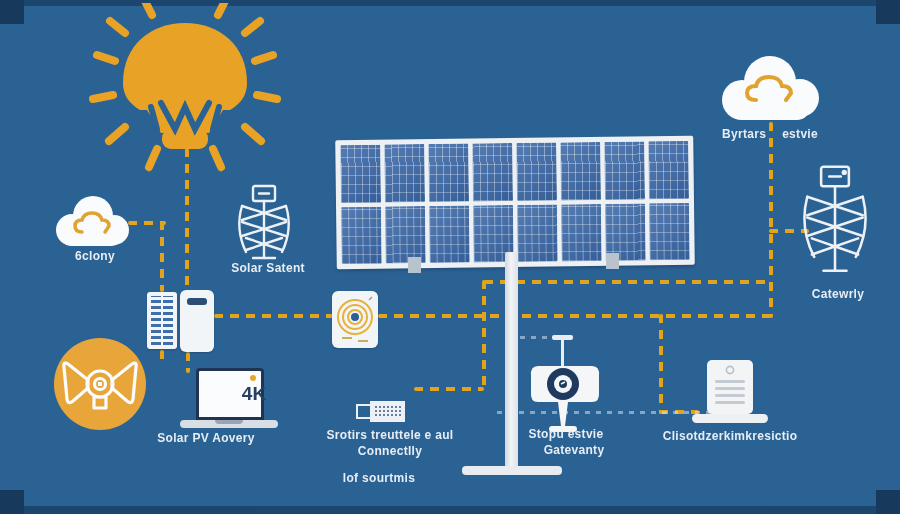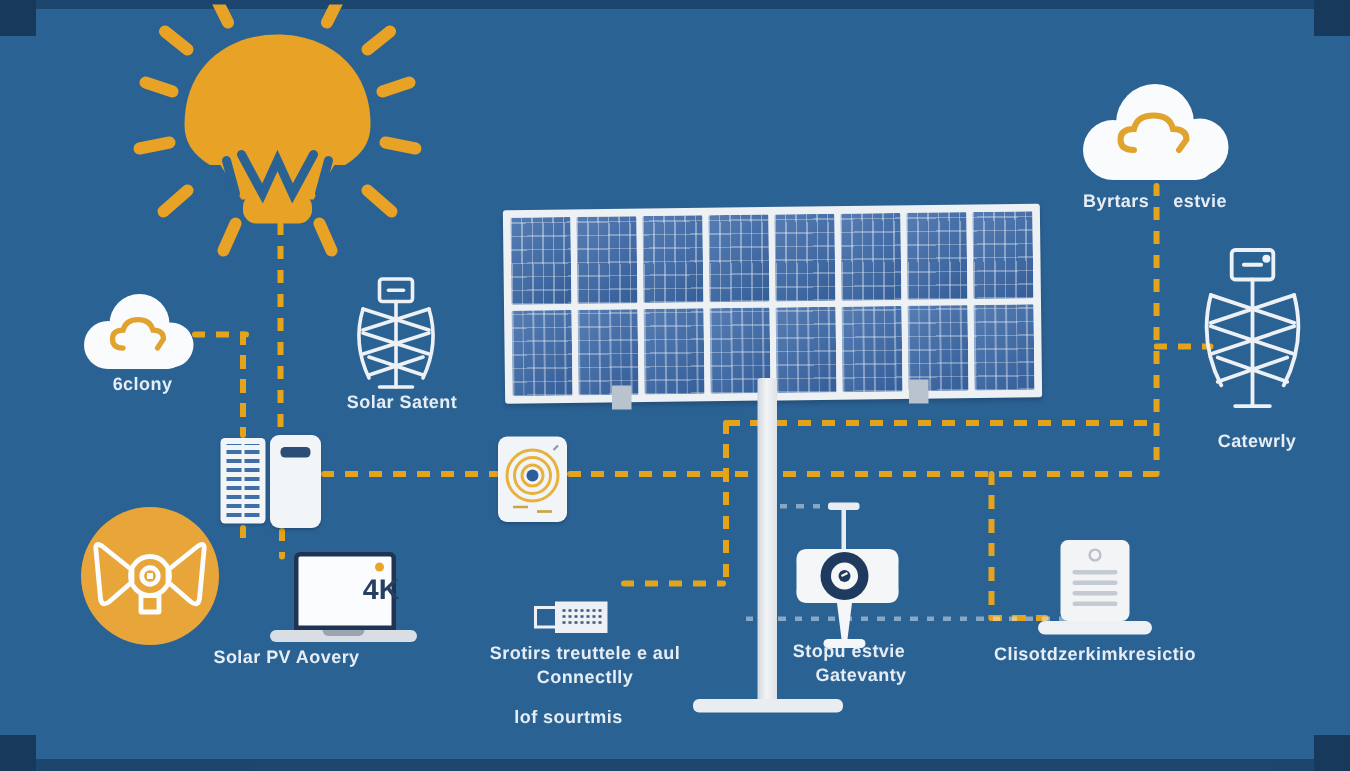--- a/index.html
+++ b/index.html
@@ -150,21 +150,21 @@
 
   <div class="abs" style="left:196px;top:368px;width:68px;height:52px;background:#FBFCFD;
        border:3px solid #1F3353;border-radius:4px 4px 0 0;box-sizing:border-box;">
     <div style="position:absolute;right:5px;top:4px;width:6px;height:6px;border-radius:50%;background:#E8A52C;"></div>
     <div style="position:absolute;inset:0;display:flex;align-items:center;justify-content:center;
          font-weight:700;font-size:19px;color:#27405F;padding-left:48px;">4K</div>
   </div>
   <div class="abs" style="left:180px;top:420px;width:98px;height:8px;background:#D9DEE5;border-radius:4px;">
     <div style="position:absolute;left:35px;top:0;width:28px;height:4px;background:#9AA4B2;border-radius:0 0 4px 4px;"></div>
   </div>
-  <div class="lbl" style="left:191px;top:431px;text-align:center;">Solar PV Aovery</div>
+  <div class="lbl" style="left:206px;top:431px;text-align:center;">Solar PV Aovery</div>
 
   <div class="whitebox" style="left:332px;top:291px;width:46px;height:57px;">
     <svg width="46" height="57" viewBox="0 0 46 57">
       <g fill="none" stroke="#E8B13C" stroke-width="2">
         <circle cx="23" cy="26" r="17"></circle>
         <circle cx="23" cy="26" r="12"></circle>
         <circle cx="23" cy="26" r="7"></circle>
       </g>
       <circle cx="23" cy="26" r="4" fill="#2D5E97"></circle>
       <line x1="37" y1="9" x2="40" y2="6" stroke="#8e9aa8" stroke-width="1.5"></line>

